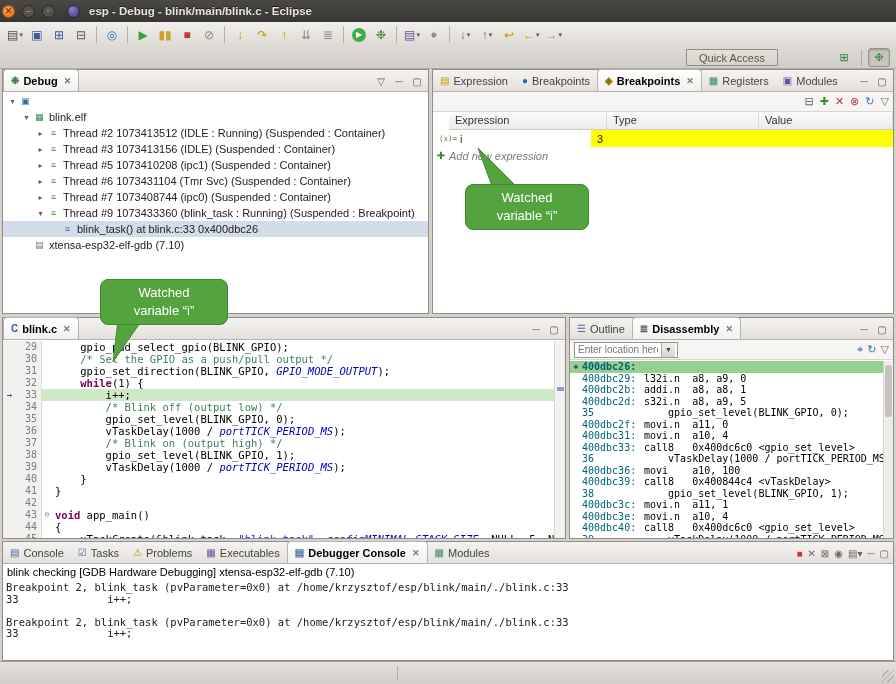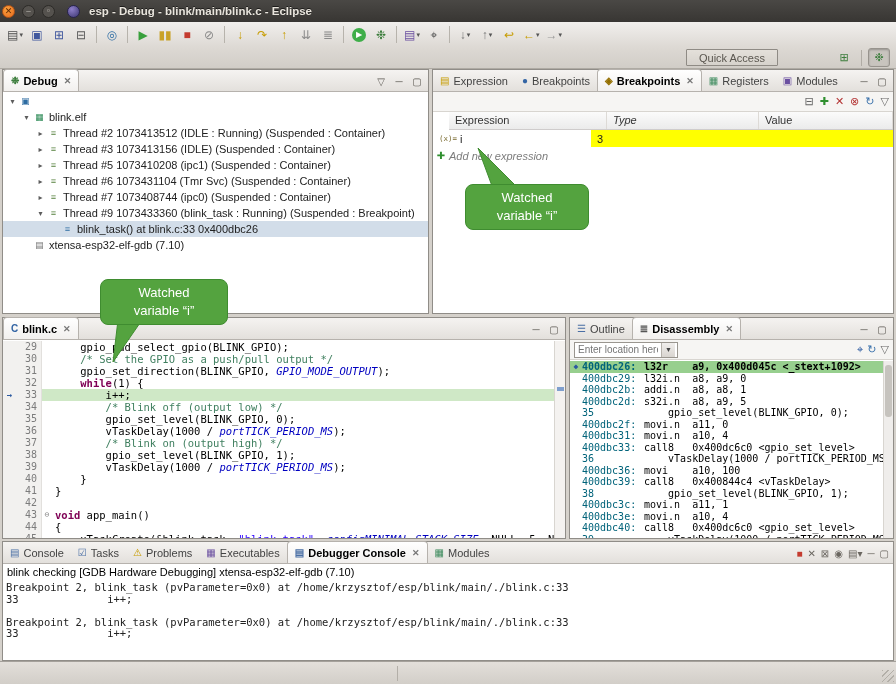--- a/index.html
+++ b/index.html
@@ -61,21 +61,21 @@
   .trow .tlabel { padding-left:2px; }
   .trow.sel { background:#d2dde9; }
 
   
   .view-toolbar { height:20px; display:flex; align-items:center; justify-content:flex-end;
     background:#f6f5f3; border-bottom:1px solid #d8d5d0; padding-right:4px; gap:6px; }
   .vt-icon { font-size:11px; }
   .etable-head { height:18px; display:flex; background:linear-gradient(#fbfbfb,#ebebeb);
     border-bottom:1px solid #cfcccc; color:#333;margin-left:16px; }
   .etable-head .hc { padding:2px 6px; border-right:1px solid #dddad6; }
-  .ecol0 { width:158px; flex:none; } .ecol1 { width:152px; flex:none;font-style:italic; } .ecol2 { flex:1; }
+  .ecol0 { width:158px; flex:none; } .ecol1 { width:152px; flex:none; } .ecol2 { flex:1; }
   .erow { height:17px; display:flex; align-items:center; }
   .ecell { padding:0 6px; height:17px; display:flex; align-items:center; }
   .wicon { font-size:7.5px; color:#7a6a2f; margin-right:3px; font-family:"DejaVu Sans Mono",monospace;}
   .val-hl { background:#ffff00; }
   .addrow { height:17px; display:flex; align-items:center; color:#7c7c7c; font-style:italic; }
   .addrow .plus { color:#2f8f2f; font-style:normal; font-size:10px; width:16px; text-align:center; }
 
   
   .ed-body { position:absolute; left:0; top:23px; right:11px; bottom:0; overflow:hidden; background:#fff; }
   .ed-ruler { position:absolute; right:0; top:23px; width:11px; bottom:0; background:#f4f2f0; border-left:1px solid #d8d5d0;}
@@ -419,21 +419,21 @@
       <span class="ds-combo">
         <input placeholder="Enter location here" style="">
         <span class="arrow">▼</span>
       </span>
       <span class="spacer"></span>
       <span class="vt-icon" style="color:#2c5aa0">⌖</span>
       <span class="vt-icon" style="color:#376faa">↻</span>
       <span class="vt-icon" style="color:#666">▽</span>
     </div>
     <div class="ds-body">
-        <div class="ds-line hl"><span class="ds-marker">◆</span><span class="ds-addr">400dbc26:</span><span class="ds-text">l32r    a9, 0x400d045c &lt;_stext+1092&gt;</span></div>
+        <div class="ds-line hl"><span class="ds-marker">◆</span><span class="ds-addr">400dbc26:</span></div>
         <div class="ds-line"><span class="ds-marker"></span><span class="ds-addr">400dbc29:</span><span class="ds-text">l32i.n  a8, a9, 0</span></div>
         <div class="ds-line"><span class="ds-marker"></span><span class="ds-addr">400dbc2b:</span><span class="ds-text">addi.n  a8, a8, 1</span></div>
         <div class="ds-line"><span class="ds-marker"></span><span class="ds-addr">400dbc2d:</span><span class="ds-text">s32i.n  a8, a9, 5</span></div>
         <div class="ds-line"><span class="ds-marker"></span><span class="ds-num">35</span><span class="ds-text">    gpio_set_level(BLINK_GPIO, 0);</span></div>
         <div class="ds-line"><span class="ds-marker"></span><span class="ds-addr">400dbc2f:</span><span class="ds-text">movi.n  a11, 0</span></div>
         <div class="ds-line"><span class="ds-marker"></span><span class="ds-addr">400dbc31:</span><span class="ds-text">movi.n  a10, 4</span></div>
         <div class="ds-line"><span class="ds-marker"></span><span class="ds-addr">400dbc33:</span><span class="ds-text">call8   0x400dc6c0 &lt;gpio_set_level&gt;</span></div>
         <div class="ds-line"><span class="ds-marker"></span><span class="ds-num">36</span><span class="ds-text">    vTaskDelay(1000 / portTICK_PERIOD_MS);</span></div>
         <div class="ds-line"><span class="ds-marker"></span><span class="ds-addr">400dbc36:</span><span class="ds-text">movi    a10, 100</span></div>
         <div class="ds-line"><span class="ds-marker"></span><span class="ds-addr">400dbc39:</span><span class="ds-text">call8   0x400844c4 &lt;vTaskDelay&gt;</span></div>

